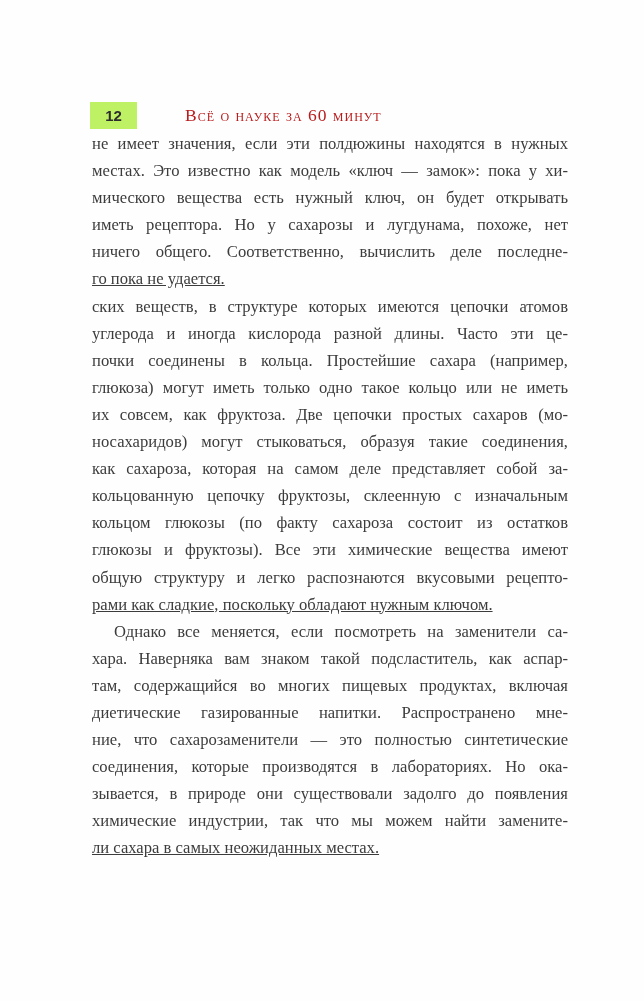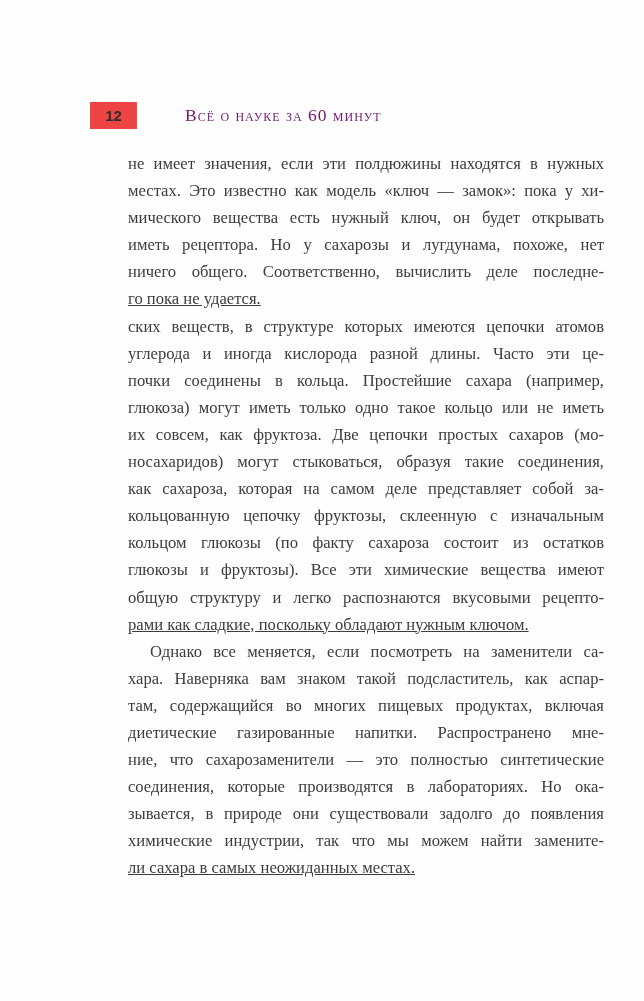--- a/index.html
+++ b/index.html
@@ -20,49 +20,48 @@
     position: absolute;
     left: 90px;
     top: 102px;
     height: 27px;
     display: flex;
     align-items: center;
   }
   .page-number-box {
     width: 47px;
     height: 27px;
-    background: #ef4444;
+    background: #bef264;
     display: flex;
     align-items: center;
     justify-content: center;
   }
   .page-number {
     font-family: "Liberation Sans", sans-serif;
     font-weight: bold;
     font-size: 15px;
     color: #2d2d2d;
   }
   .running-title {
     margin-left: 48px;
     font-family: "Liberation Serif", serif;
     font-variant: small-caps;
     font-size: 17.5px;
     letter-spacing: 1px;
-    color: #701a75;
+    color: #b91c1c;
     white-space: nowrap;
   }
   
   .text-block {
     position: absolute;
     left: 92px;
-    top: 150px;
+    top: 130px;
     width: 476px;
     color: #3c3c3c;
     font-size: 16.6px;
-    margin-left: 36px;
   }
   .line {
     height: 27.1px;
     line-height: 27.1px;
     overflow: hidden;
     text-align: justify;
     text-align-last: justify;
     white-space: normal;
   }
   .line.para-end {

